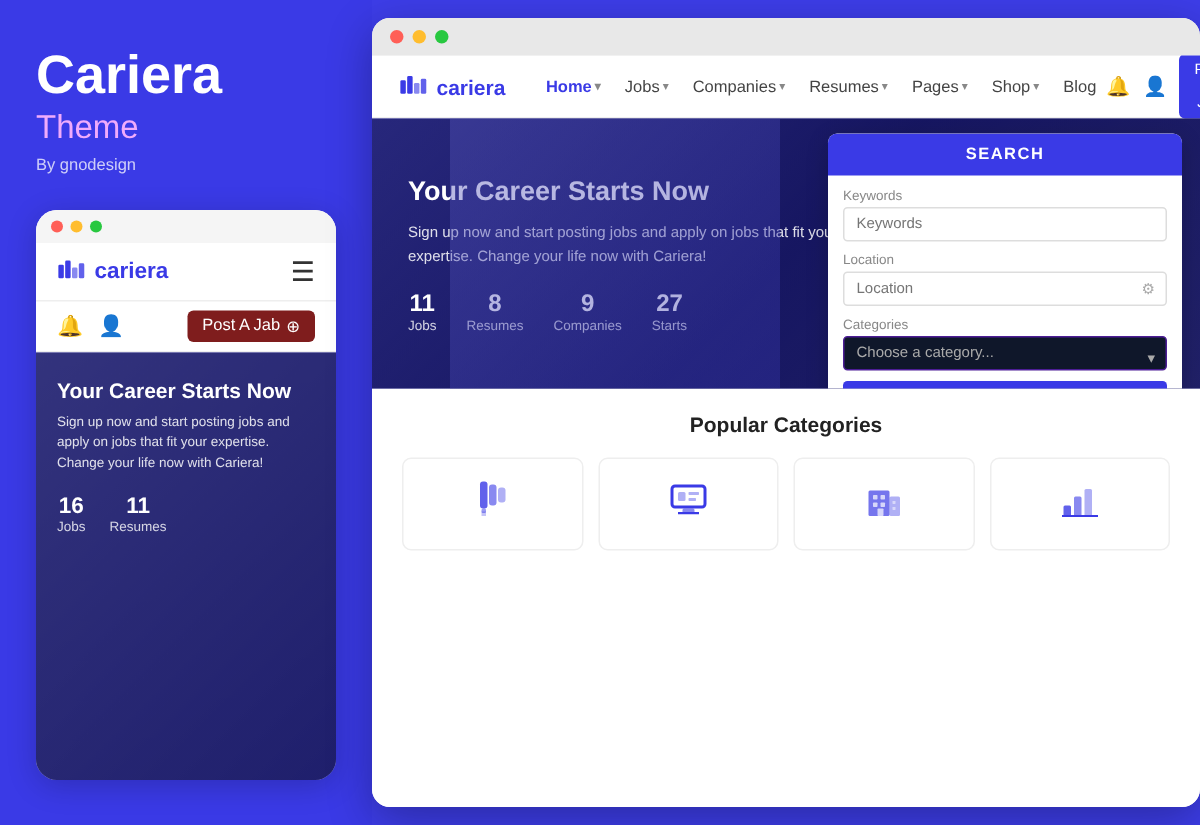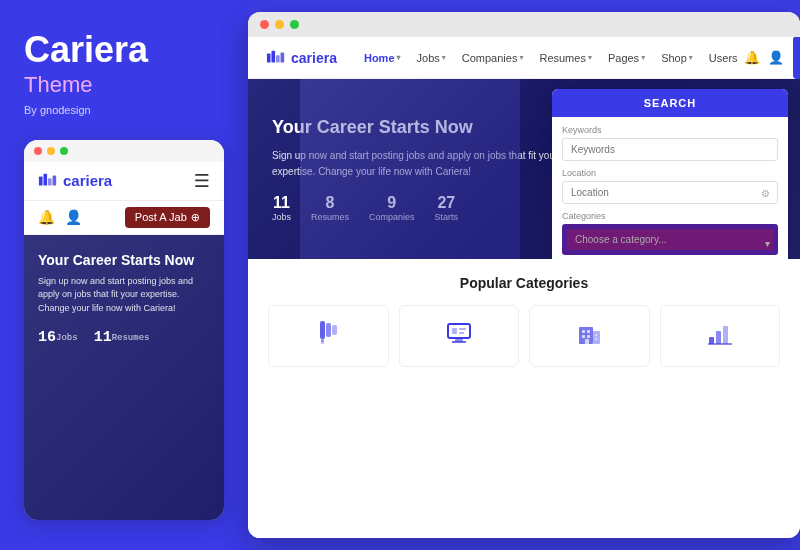--- a/index.html
+++ b/index.html
@@ -128,22 +128,22 @@
       line-height: 1.5;
       color: rgba(255,255,255,0.85);
       margin-bottom: 14px;
     }
     .mobile-stats {
       display: flex;
       gap: 16px;
     }
     .mobile-stat {
       display: flex;
-      align-items: center;
-      font-family: Liberation Mono, monospace;
+      flex-direction: column;
+      align-items: center;
     }
     .mobile-stat-num {
       font-size: 15px;
       font-weight: 700;
       color: #fff;
     }
     .mobile-stat-label {
       font-size: 9px;
       color: rgba(255,255,255,0.8);
     }
@@ -312,27 +312,27 @@
       border: 1px solid #ddd;
       border-radius: 3px;
       padding: 5px 8px;
       font-size: 10px;
       color: #aaa;
       margin-bottom: 7px;
       outline: none;
     }
     .search-select-field {
       width: 100%;
-      border: 5px solid #4c1d95;
+      border: 1px solid #4c1d95;
       border-radius: 3px;
       padding: 5px 8px;
       font-size: 10px;
       color: #aaa;
       margin-bottom: 7px;
-      background: #701a75;
+      background: #0f172a;
       appearance: none;
       cursor: pointer;
     }
     .search-field-wrapper {
       position: relative;
     }
     .search-field-icon {
       position: absolute;
       right: 8px;
       top: 50%;
@@ -485,21 +485,21 @@
         </div>
         <div class="nav-item">
           <span>Pages</span>
           <span class="nav-arrow">▾</span>
         </div>
         <div class="nav-item">
           <span>Shop</span>
           <span class="nav-arrow">▾</span>
         </div>
         <div class="nav-item">
-          <span>Users</span>
+          <span>Blog</span>
         </div>
       </div>
       <div class="site-nav-actions">
         <span class="nav-icon">🔔</span>
         <span class="nav-icon">👤</span>
         <button class="post-job-btn">
           <span>Post A Job</span>
 
         </button>
       </div>

